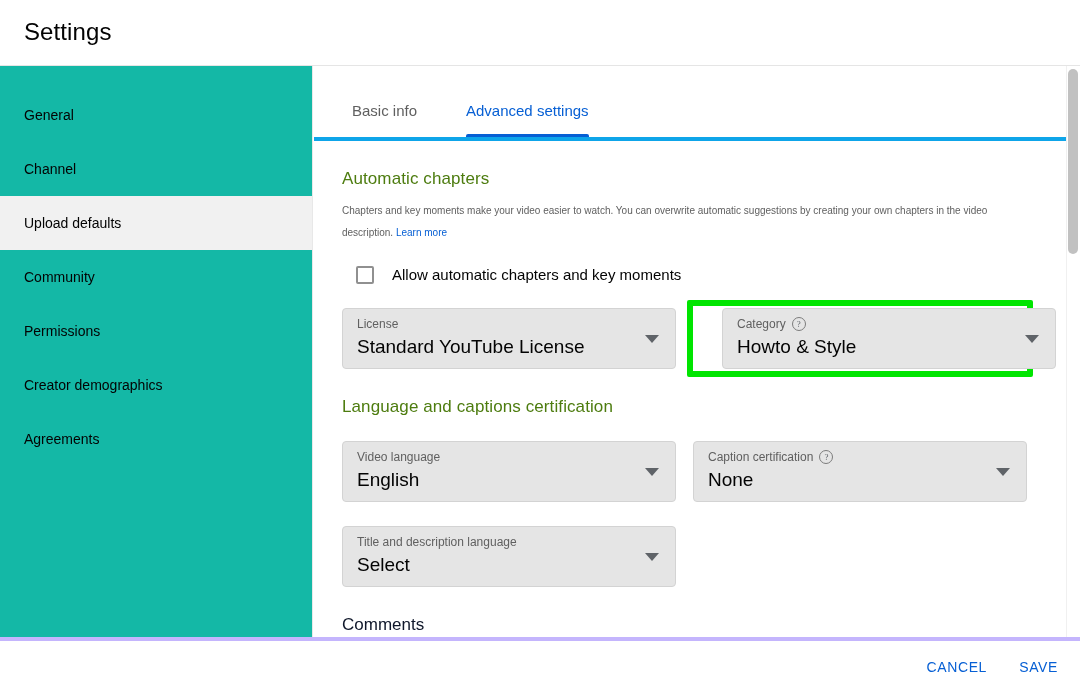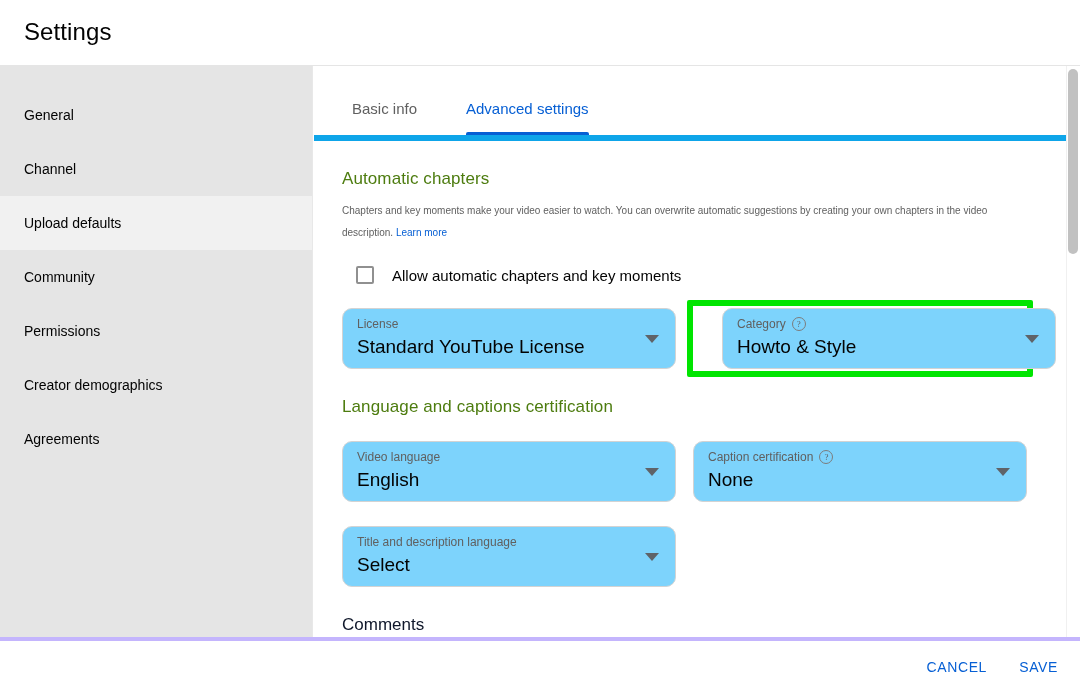--- a/index.html
+++ b/index.html
@@ -38,21 +38,21 @@
     color: #030303;
     letter-spacing: .1px;
   }
 
   
   .sidebar {
     position: absolute;
     left: 0; top: 66px;
     width: 313px;
     height: 571px;
-    background: #e5e5e5;
+    background: #14b8a6;
     border-right: 1px solid #e8e8e8;
     padding-top: 22px;
   }
   .sidebar-item {
     height: 54px;
     display: flex;
     align-items: center;
     padding-left: 24px;
     font-size: 14px;
     font-weight: 400;
@@ -71,21 +71,21 @@
     left: 314px; top: 66px;
     width: 752px;
     height: 571px;
     background: #ffffff;
     overflow: hidden;
   }
 
   .tabs {
     position: relative;
     height: 75px;
-    border-bottom: 6px solid #0ea5e9;
+    border-bottom: 4px solid #0ea5e9;
   }
   .tab {
     position: absolute;
     bottom: 0;
     height: 54px;
     display: flex;
     align-items: center;
     font-size: 15px;
     color: #606060;
     cursor: pointer;
@@ -129,21 +129,21 @@
   }
   .link {
     color: #065fd4;
     text-decoration: none;
     cursor: pointer;
   }
 
   
   .check-row {
     display: flex;
-    align-items: center;
+    align-items: flex-start;
     margin-top: 22px;
     padding-left: 14px;
     cursor: pointer;
     user-select: none;
   }
   .checkbox {
     width: 18px;
     height: 18px;
     border: 2px solid #909090;
     border-radius: 2px;
@@ -160,22 +160,22 @@
   .field-row {
     display: flex;
     gap: 17px;
     margin-top: 24px;
   }
   .dropdown {
     position: relative;
     width: 334px;
     height: 61px;
     border: 1px solid #d3d3d3;
-    border-radius: 10px;
-    background: #7dd3fc;
+    border-radius: 4px;
+    background: #e5e5e5;
     cursor: pointer;
     flex: 0 0 auto;
   }
   .dd-label {
     position: absolute;
     left: 14px;
     top: 8px;
     font-size: 12px;
     color: #606060;
     display: flex;

